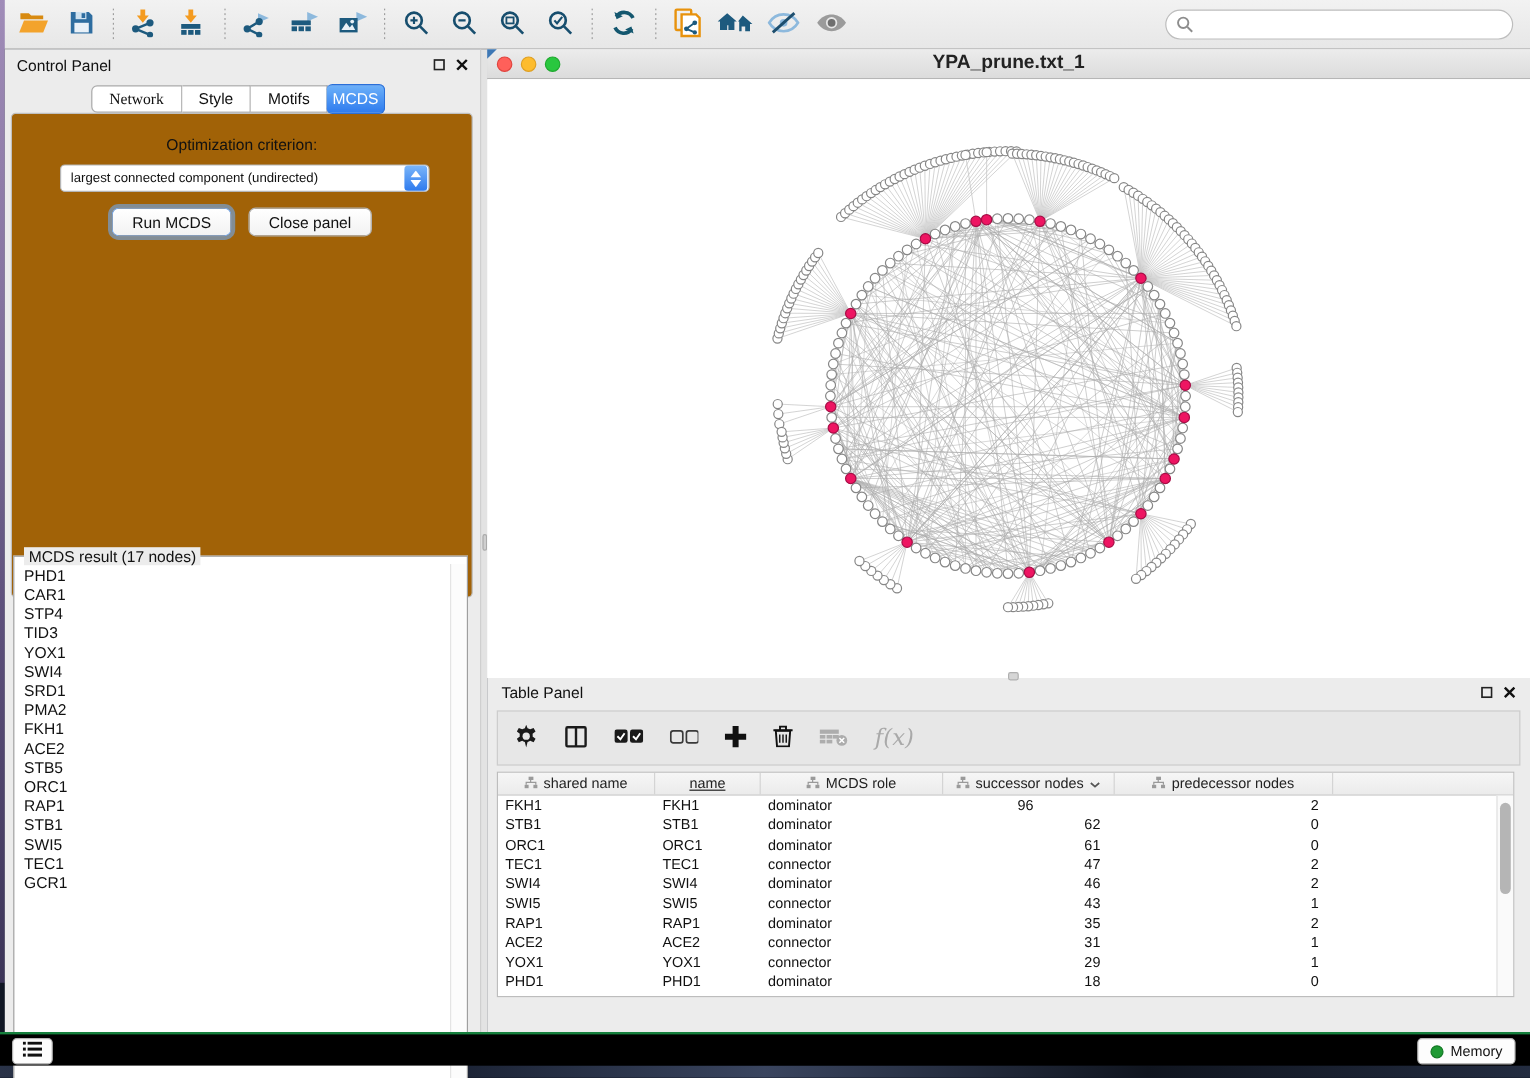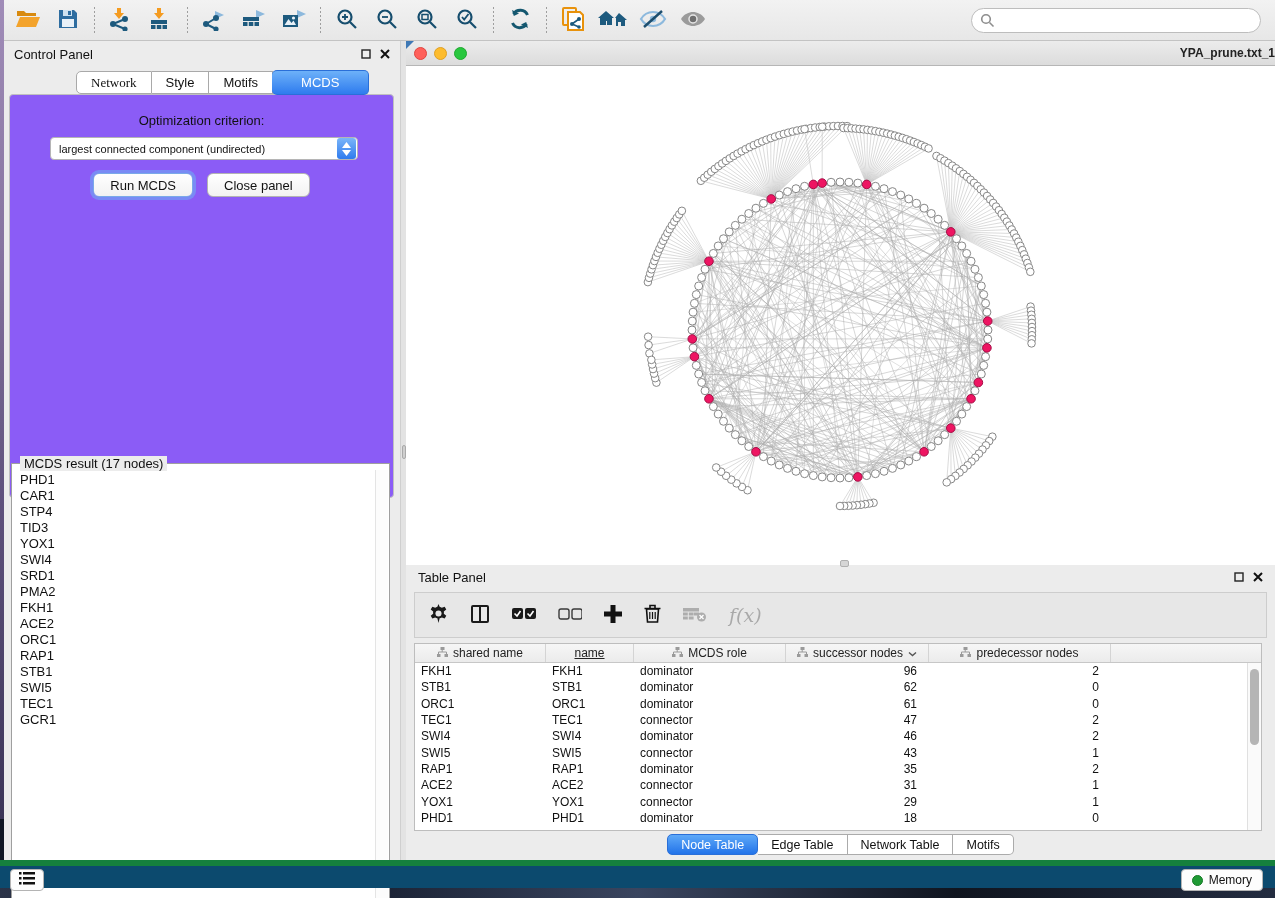--- a/index.html
+++ b/index.html
@@ -29,22 +29,22 @@
   #control-panel { left:4px; top:41px; width:396px; height:819px; background:#ececec; }
   #cp-header { position:absolute; left:0; top:0; width:100%; height:27px; display:flex; align-items:center;
     padding:0 10px; font-size:13px; color:#111; }
   .win-btns { margin-left:auto; display:flex; gap:9px; align-items:center; }
   #cp-tabs { position:absolute; left:72px; top:30px; display:flex; height:23px; }
   .seg-tab { display:flex; align-items:center; justify-content:center; padding:0 14px; font-size:13px;
     background:#fff; border:1px solid #a9a9a9; border-left:none; color:#111; }
   .seg-tab:first-child { border-left:1px solid #a9a9a9; border-radius:5px 0 0 5px;font-family:Liberation Serif, serif; }
   .seg-tab:last-child { border-radius:0 5px 5px 0; }
   .seg-tab.active { background:linear-gradient(#6db1f9,#2e7bee); color:#fff; border-color:#2a6fd8;
-    border-radius:5px; margin:-1px -1px; padding:0 29px; z-index:2; }
-  #cp-card { position:absolute; left:5px; top:53px; width:385px; height:404px; background:#8b5cf6;
+    border-radius:5px; margin:-1px -1px; padding:0 5px; z-index:2; }
+  #cp-card { position:absolute; left:5px; top:53px; width:385px; height:404px; background:#a16207;
     border:1px solid #c0c0c0; border-radius:4px; }
   #opt-label { position:absolute; left:0; top:18px; width:100%; text-align:center; font-size:13px; color:#111; }
   #criterion-select { position:absolute; left:40px; top:42px; width:308px; height:23px; background:#fff;
     border:1px solid #b5b5b5; border-radius:4px; display:flex; align-items:center; font-size:11px; color:#111; }
   #criterion-select .sel-text { padding-left:8px; flex:1; }
   .stepper { width:19px; height:21px; margin-right:1px; border-radius:3px;
     background:linear-gradient(#7ab5f9,#2f7bee); display:flex; flex-direction:column;
     align-items:center; justify-content:center; gap:2px; }
   .stepper svg { display:block; }
   #cp-buttons { position:absolute; left:0; top:78px; width:100%; display:flex; justify-content:center; gap:14px; }
@@ -65,21 +65,21 @@
   #v-split { left:400px; top:41px; width:6px; height:819px; background:#e3e3e3; border-left:1px solid #cfcfcf; }
   #v-split-handle { position:absolute; left:0.5px; top:404px; width:4px; height:14px; background:#cfcfcf;
     border:1px solid #aaa; border-radius:2px; }
 
   
   #net-window { left:406px; top:41px; width:869px; height:524px; background:#fff; }
   #net-titlebar { position:absolute; left:0; top:0; width:100%; height:25px;
     background:linear-gradient(#ececec,#dcdcdc); border-bottom:1px solid #b6b6b6;
     display:flex; align-items:center; padding:0 8px; }
   .light { width:13px; height:13px; border-radius:50%; margin-right:7px; }
-  #net-title { position:absolute; width:100%; text-align:right; left:0; font-size:12px; font-weight:700; color:#222; }
+  #net-title { position:absolute; width:100%; text-align:center; left:0; font-size:16px; font-weight:700; color:#222; }
   #net-corner { position:absolute; left:0; top:0; width:0; height:0;
     border-top:8px solid #3e78b5; border-right:8px solid transparent; z-index:3; }
   #net-canvas { position:absolute; left:0; top:25px; width:869px; height:499px; background:#fff; }
 
   
   #h-split-handle { left:840px; top:560px; width:9px; height:7px; background:#d6d6d6;
     border:1px solid #b0b0b0; border-radius:2px; z-index:4; }
 
   
   #table-panel { left:406px; top:565px; width:869px; height:295px; background:#ececec; }
@@ -101,21 +101,21 @@
     border-left:1px solid #e0e0e0; }
   #tbl-thumb { position:absolute; left:2px; top:6px; width:9px; height:76px; background:#b5b5b5; border-radius:5px; }
   #tp-tabs { position:absolute; left:0; top:269px; width:100%; display:flex; justify-content:center; }
   .tp-tab { height:21px; display:flex; align-items:center; padding:0 13px; font-size:12.5px;
     background:#fff; border:1px solid #ababab; border-left:none; color:#111; }
   .tp-tab:first-child { border-left:1px solid #ababab; border-radius:5px 0 0 5px; }
   .tp-tab:last-child { border-radius:0 5px 5px 0; }
   .tp-tab.active { background:linear-gradient(#5ea9f8,#2273e9); color:#fff; border-color:#2a6fd8; border-radius:5px; }
 
   
-  #status-bar { left:0; top:860px; width:1275px; height:28px; background:#0c4a6e; border-top:6px solid #15803d; }
+  #status-bar { left:0; top:860px; width:1275px; height:28px; background:#000000; border-top:2px solid #15803d; }
   #list-btn { position:absolute; left:10px; top:3px; width:34px; height:22px; background:#fdfdfd;
     border:1px solid #b4b4b4; border-radius:4px; display:flex; align-items:center; justify-content:center; }
   #memory-btn { position:absolute; right:12px; top:3px; height:22px; background:#fdfdfd;
     border:1px solid #b4b4b4; border-radius:4px; display:flex; align-items:center; gap:6px;
     padding:0 10px; font-size:12px; color:#111; }
   #memory-dot { width:11px; height:11px; border-radius:50%; background:#1f9a34; border:1px solid #157a26; }
 </style>
 </head>
 <body>
 
@@ -323,20 +323,21 @@
         <div class="mcds-item">PHD1</div>
         <div class="mcds-item">CAR1</div>
         <div class="mcds-item">STP4</div>
         <div class="mcds-item">TID3</div>
         <div class="mcds-item">YOX1</div>
         <div class="mcds-item">SWI4</div>
         <div class="mcds-item">SRD1</div>
         <div class="mcds-item">PMA2</div>
         <div class="mcds-item">FKH1</div>
         <div class="mcds-item">ACE2</div>
+        <div class="mcds-item">STB5</div>
         <div class="mcds-item">ORC1</div>
         <div class="mcds-item">RAP1</div>
         <div class="mcds-item">STB1</div>
         <div class="mcds-item">SWI5</div>
         <div class="mcds-item">TEC1</div>
         <div class="mcds-item">GCR1</div>
       </div>
     <div id="mcds-scroll"></div>
   </div>
 </div>
@@ -1249,21 +1250,21 @@
             </svg></span>
           <span>predecessor nodes</span>
         </div>
         <div class="th" style="flex: 1 1 0%; border-right: none;"></div>
       </div>
     <div id="tbl-body">
         <div class="tbl-row">
           <div class="td" style="width: 131px;">FKH1</div>
           <div class="td" style="width: 88px;">FKH1</div>
           <div class="td" style="width: 152px;">dominator</div>
-          <div class="td num" style="width: 143px;">96</div>
+          <div class="td num" style="width: 143px; text-align: center;">96</div>
           <div class="td num" style="width: 182px;">2</div>
         </div>
         <div class="tbl-row">
           <div class="td" style="width: 131px;">STB1</div>
           <div class="td" style="width: 88px;">STB1</div>
           <div class="td" style="width: 152px;">dominator</div>
           <div class="td num" style="width: 143px;">62</div>
           <div class="td num" style="width: 182px;">0</div>
         </div>
         <div class="tbl-row">
@@ -1320,26 +1321,20 @@
           <div class="td" style="width: 88px;">PHD1</div>
           <div class="td" style="width: 152px;">dominator</div>
           <div class="td num" style="width: 143px;">18</div>
           <div class="td num" style="width: 182px;">0</div>
         </div>
       </div>
     <div id="tbl-scroll">
         <div id="tbl-thumb"></div>
       </div>
   </div>
-  <div id="tp-tabs">
-      <div class="tp-tab active">Node Table</div>
-      <div class="tp-tab">Edge Table</div>
-      <div class="tp-tab">Network Table</div>
-      <div class="tp-tab">Motifs</div>
-    </div>
 </div>
 
 <div id="status-bar" class="abs">
   <button id="list-btn">
       <span>
     <svg width="16" height="13" viewBox="0 0 16 13" fill="#111">
           <rect x="0" y="0" width="2.5" height="2.5"></rect>
           <rect x="4" y="0" width="12" height="2.5"></rect>
           <rect x="0" y="5" width="2.5" height="2.5"></rect>
           <rect x="4" y="5" width="12" height="2.5"></rect>

